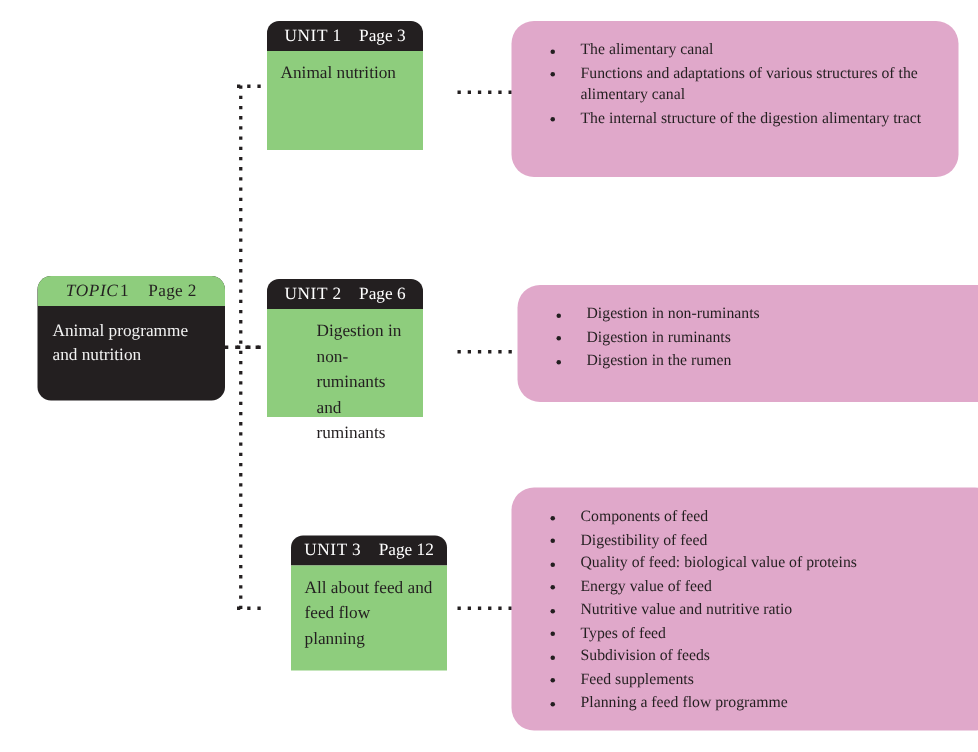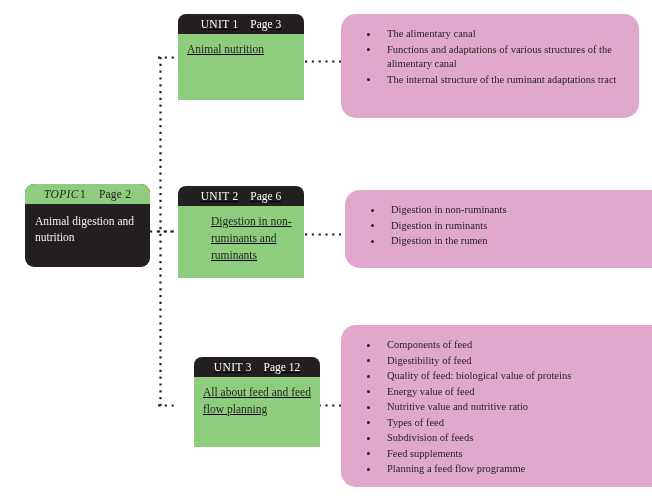--- a/index.html
+++ b/index.html
@@ -53,23 +53,22 @@
   .topic-body {
     color: #f2f2f2;
     font-size: 11.5px;
     line-height: 16px;
     padding: 9px 10px 22px 10px;
   }
 
   
   .unit-box {
     position: absolute;
-    width: 126px;
-    box-sizing: border-box;
-    text-decoration: underline;
+    width: 104px;
+    box-sizing: border-box;
   }
   .unit-head {
     background: #231f20;
     color: #ffffff;
     text-align: center;
     font-size: 11.5px;
     padding: 4px 0 4px 0;
     border-top-left-radius: 8px;
     border-top-right-radius: 8px;
     white-space: nowrap;
@@ -138,21 +137,21 @@
     <line x1="305" y1="234.5" x2="345" y2="234.5" stroke="#231f20" stroke-width="2.2" stroke-linecap="butt" stroke-dasharray="2.2 4.6"></line>
 
     <line x1="305" y1="405.5" x2="345" y2="405.5" stroke="#231f20" stroke-width="2.2" stroke-linecap="butt" stroke-dasharray="2.2 4.6"></line>
   </svg>
 
   <div class="topic-box">
     <div class="topic-head">
       <span class="lbl">TOPIC</span><span class="num">1</span><span class="pg">Page</span>
       <span>2</span>
     </div>
-    <div class="topic-body">Animal digestion and nutrition</div>
+    <div class="topic-body">Animal programme and nutrition</div>
   </div>
 
   <div class="unit-box" style="left:178px; top:14px;">
     <div class="unit-head">
       <span class="lbl">UNIT</span>
       <span>1</span><span class="pg">Page</span>
       <span>3</span>
     </div>
     <div class="unit-body" style="height:66px;">Animal nutrition</div>
   </div>
@@ -162,21 +161,21 @@
       <li>
         <span class="bullet"></span>
         <span>The alimentary canal</span>
       </li>
       <li>
         <span class="bullet"></span>
         <span>Functions and adaptations of various structures of the alimentary canal</span>
       </li>
       <li>
         <span class="bullet"></span>
-        <span>The internal structure of the ruminant adaptations tract</span>
+        <span>The internal structure of the digestion alimentary tract</span>
       </li>
     </ul>
   </div>
 
   <div class="unit-box" style="left:178px; top:186px;">
     <div class="unit-head">
       <span class="lbl">UNIT</span>
       <span>2</span><span class="pg">Page</span>
       <span>6</span>
     </div>

